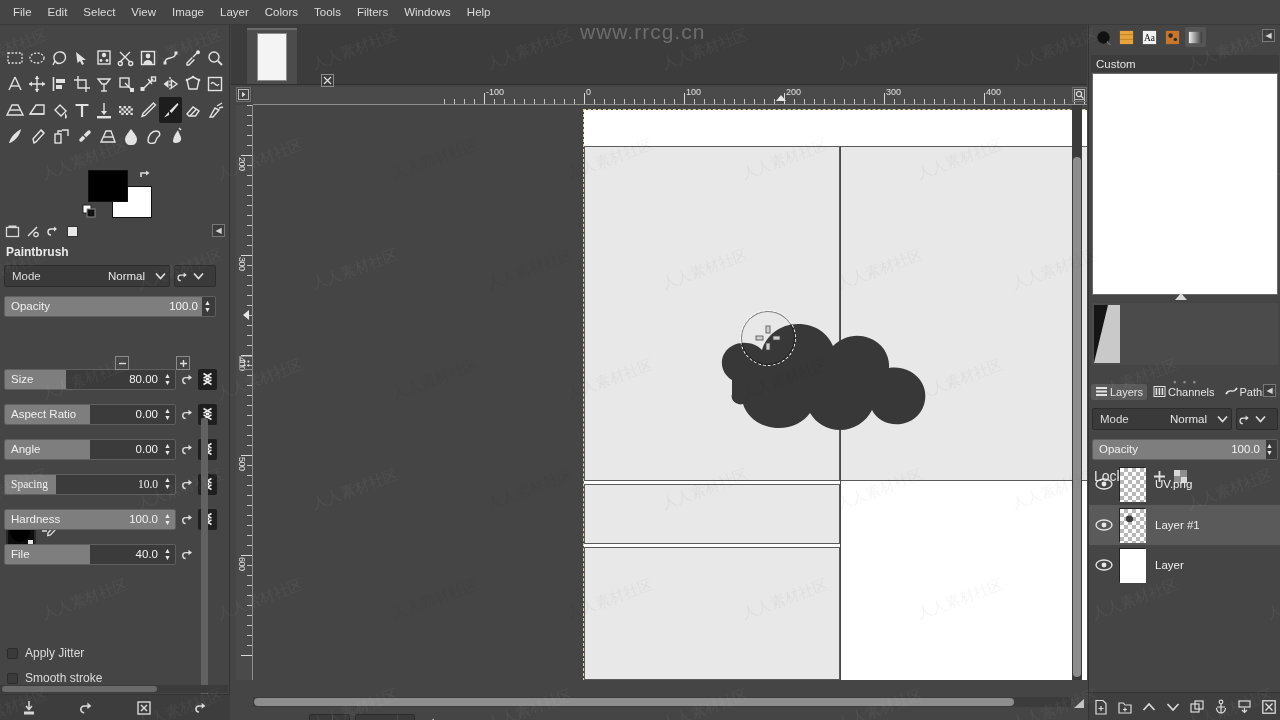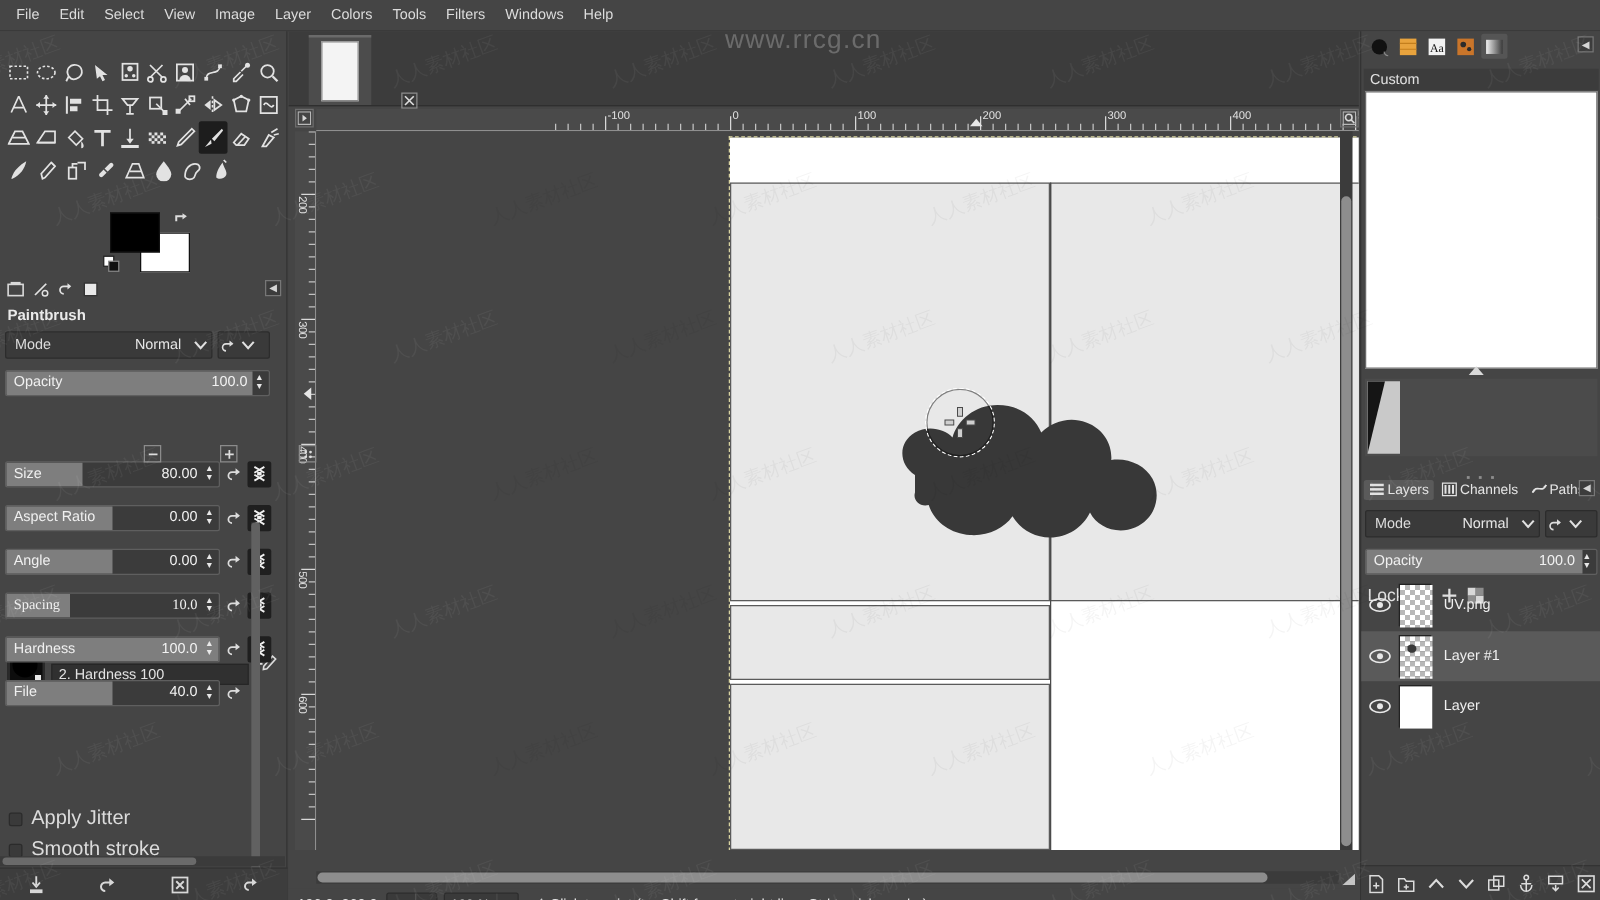--- a/index.html
+++ b/index.html
@@ -78,21 +78,21 @@
   .linkbtn  { width:19px; height:21px; display:flex; align-items:center; justify-content:center; margin-left:2px;
               background:#1f1f1f; border-radius:2px; }
 
   
   .presetrow { position:absolute; left:6px; width:218px; height:34px; display:flex; align-items:flex-start; }
   .preview { width:30px; height:30px; background:#0d0d0d; border:2px solid #2a2a2a; display:flex; align-items:center; justify-content:center; }
   .presetcol { margin-left:5px; flex:1; }
   .presetcol .cap { font-size:11px; color:#d8d8d8; line-height:13px; }
   .presetcol .box { background:#303030; border:1px solid #262626; height:17px; display:flex; align-items:center; padding-left:5px; font-size:11.5px; color:#e2e2e2; }
   .editbtn { width:22px; height:22px; display:flex; align-items:center; justify-content:center; margin-left:3px; }
-  .checkrow { position:absolute; left:7px; display:flex; align-items:center; font-size:16px; color:#dcdcdc;text-align:center; }
+  .checkrow { position:absolute; left:7px; display:flex; align-items:center; font-size:12px; color:#dcdcdc;text-align:center; }
   .chk { width:11px; height:11px; background:#3a3a3a; border:1px solid #2b2b2b; border-radius:2px; margin-right:7px; }
 
   #optscroll { position:absolute; right:2px; top:200px; width:7px; height:475px; background:#3e3e3e; }
   #optscroll .thumb { position:absolute; left:0; top:0; width:7px; height:430px; background:#616161; border-radius:3px; }
   #optHScroll { position:absolute; left:0; bottom:27px; width:228px; height:8px; background:#3b3b3b; }
   #optHScroll .thumb { position:absolute; left:2px; top:1px; width:155px; height:6px; background:#6a6a6a; border-radius:3px; }
 
   #optbottombar {
     position:absolute; left:0; bottom:0; width:230px; height:26px; background:#3d3d3d;
     display:flex; align-items:center; justify-content:space-around; border-top:1px solid #333;
@@ -567,24 +567,20 @@
             </span>
         </div>
       </div>
 
       <div class="presetrow" style="top:300px;">
         <div class="preview">
           <svg width="24" height="24" viewBox="0 0 24 24">
               <circle cx="11" cy="11" r="10" fill="#000"></circle>
               <rect x="19" y="19" width="5" height="5" fill="#e8e8e8"></rect>
             </svg>
-        </div>
-        <div class="presetcol">
-          <div class="cap">Brush</div>
-          <div class="box">2. Hardness 100</div>
         </div>
         <div class="editbtn">
           <svg width="18" height="18" viewBox="0 0 18 18">
               <path d="M1 3 H9 M1 7 H7 M1 11 H6" stroke="#dcdcdc" stroke-width="1.5"></path>
               <path d="M7 13 L14 5 L16.5 7.2 L9.5 15 L6.7 15.6 Z" fill="none" stroke="#dcdcdc" stroke-width="1.3"></path>
             </svg>
         </div>
       </div>
 
       <div id="slidersHost">

